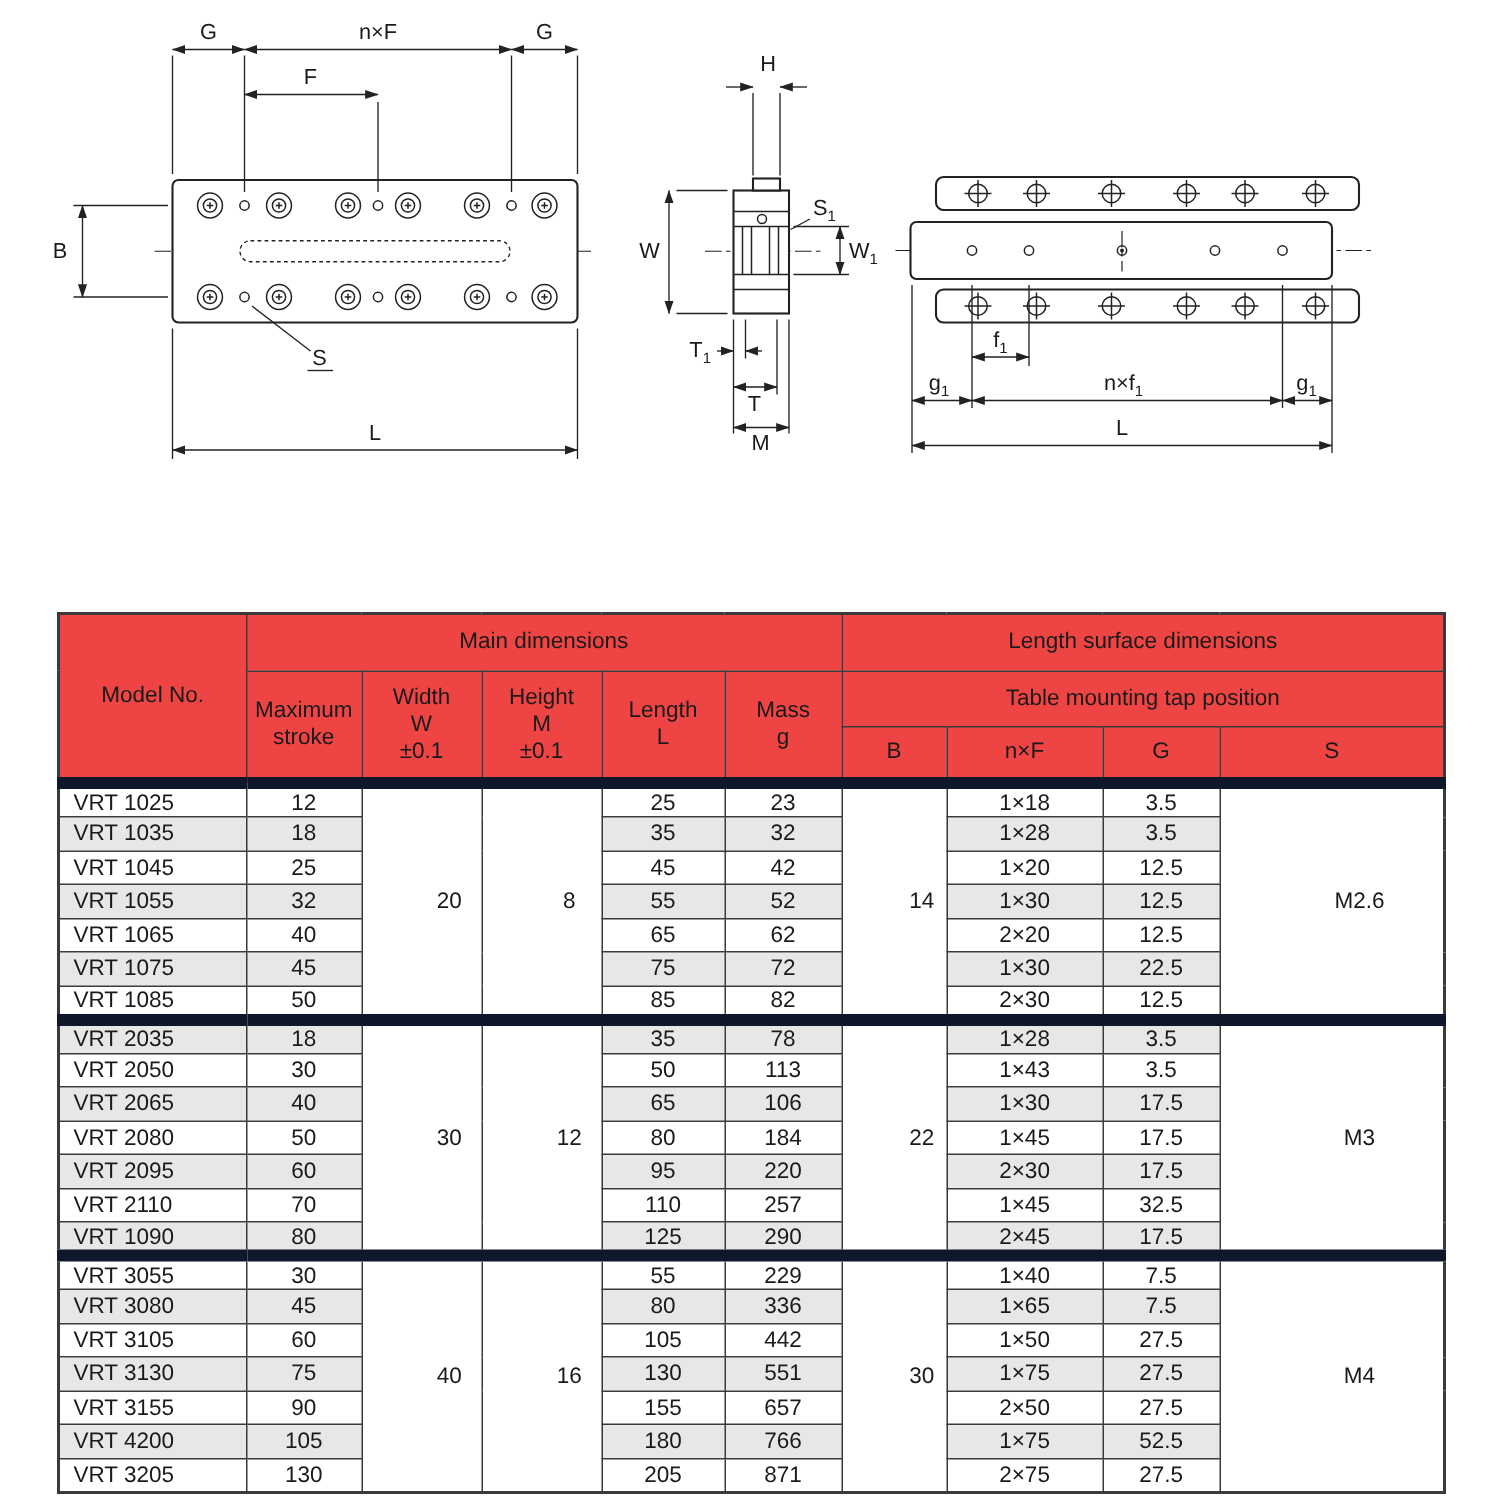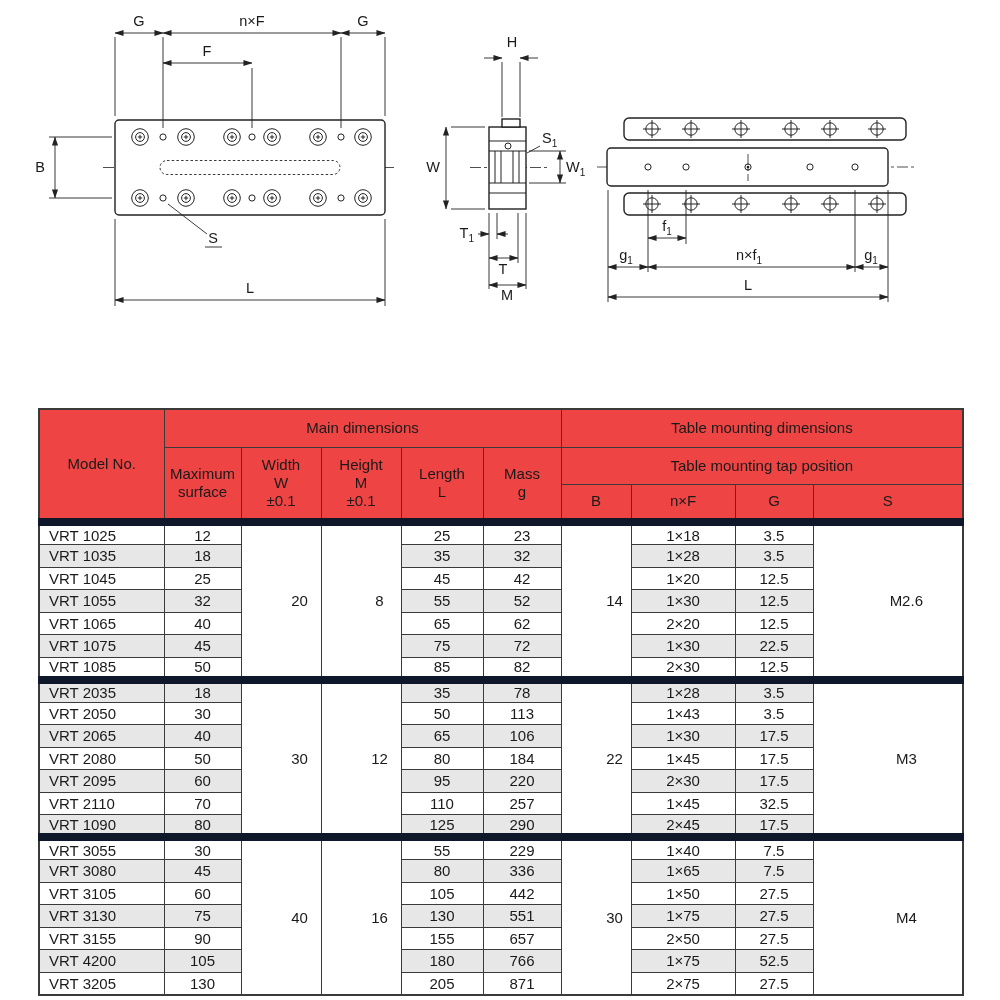--- a/index.html
+++ b/index.html
@@ -214,25 +214,25 @@
           <col style="width:78px">
           <col style="width:70px">
           <col style="width:104px">
         <col style="width:78px">
           <col style="width:150px">
       </colgroup>
       <thead>
         <tr>
           <th rowspan="3">Model No.</th>
           <th colspan="5">Main dimensions</th>
-          <th colspan="4">Table mounting dimensions</th>
+          <th colspan="4">Length surface dimensions</th>
         </tr>
         <tr>
           <th rowspan="2">Maximum
-surface</th>
+stroke</th>
           <th rowspan="2">Width
 W
 ±0.1</th>
           <th rowspan="2">Height
 M
 ±0.1</th>
           <th rowspan="2">Length
 L</th>
           <th rowspan="2">Mass
 g</th>

